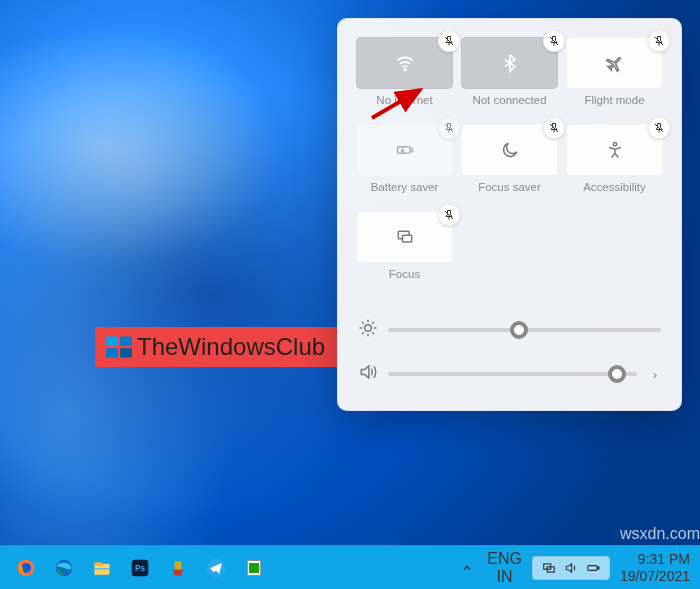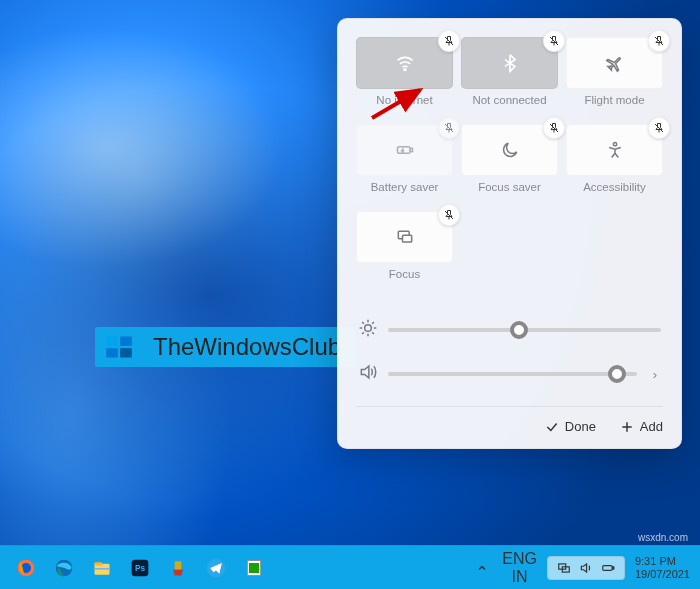--- a/index.html
+++ b/index.html
@@ -13,22 +13,22 @@
     .wallpaper::before {
       content:""; position:absolute; inset:0;
       background:
         radial-gradient(ellipse 300px 200px at 15% 25%, rgba(255,255,255,0.35), transparent 60%),
         radial-gradient(ellipse 400px 300px at 30% 50%, rgba(0,40,120,0.6), transparent 70%),
         radial-gradient(ellipse 250px 400px at 10% 70%, rgba(120,200,255,0.4), transparent 65%);
     }
     
     .watermark {
       position: absolute; left: 95px; top: 327px;
-      background: #0ea5e9; padding: 6px 14px 6px 10px;
-      display: flex; align-items: center; gap: 20px;
+      background: #ef4444; padding: 6px 14px 6px 10px;
+      display: flex; align-items: center; gap: 4px;
       font-size: 24px; font-weight: 400; color: #222;
       border-radius: 2px; z-index: 5;
     }
     .watermark-logo { width: 28px; height: 28px; display: block; }
     
     .arrow {
       position: absolute; left: 370px; top: 85px; z-index: 20;
       width: 60px; height: 35px;
     }
     
@@ -83,22 +83,22 @@
       display: flex; align-items: center; padding: 4px 10px; z-index: 30; margin-top: 41px;
     }
     .tb-left { display: flex; gap: 6px; align-items: center; }
     .tb-icon {
       width: 32px; height: 32px; border-radius: 4px;
       display: flex; align-items: center; justify-content: center; font-size: 16px;
     }
     .tb-right { margin-left: auto; display: flex; align-items: center; gap: 10px; font-size: 11px; color: #333; }
     .lang { text-align: center; line-height: 1.1; font-size: 16px; }
     .tray { display: flex; align-items: center; gap: 6px; background: rgba(255,255,255,0.6); border: 1px solid rgba(0,0,0,0.08); border-radius: 4px; padding: 4px 8px; }
-    .clock { line-height: 1.15; font-size: 11px; }
-    .wsx { position:absolute; right:12px; bottom:46px; font-size:10px; color:rgba(255,255,255,0.7); z-index:2;}
+    .clock { text-align: right; line-height: 1.15; font-size: 14px; }
+    .wsx { position:absolute; right:0; bottom:46px; font-size:16px; color:rgba(255,255,255,0.7); z-index:2;}
     
     svg.i { width: 20px; height: 20px; }
   </style>
 </head>
 <body>
 
 <div class="wallpaper"></div>
 
 <div class="watermark">
   <svg class="watermark-logo" viewBox="0 0 24 24">
@@ -263,34 +263,20 @@
             <path d="M16 8c1.5 1.5 1.5 6.5 0 8M19 5c3 3 3 11 0 14"></path>
           </svg>
       </span>
       <div class="track">
         <div class="thumb" id="vthumb" style="left: 92%;"></div>
       </div>
       <span class="chev">›</span>
     </div>
   </div>
 
-  <div class="panel-footer">
-    <div class="btn">
-      <svg width="14" height="14" viewBox="0 0 24 24" fill="none" stroke="#333" stroke-width="2.5">
-          <path d="M4 12 L10 18 L20 6"></path>
-        </svg>
-      <span>Done</span>
-    </div>
-    <div class="btn">
-      <svg width="14" height="14" viewBox="0 0 24 24" fill="none" stroke="#333" stroke-width="2.5">
-          <path d="M12 4v16M4 12h16"></path>
-        </svg>
-      <span>Add</span>
-    </div>
-  </div>
 </div>
 
 <div class="wsx">wsxdn.com</div>
 
 <div class="taskbar">
   <div class="tb-left">
     <div class="tb-icon">
         <svg class="i" viewBox="0 0 24 24">
           <circle cx="12" cy="12" r="10" fill="#ff7139"></circle>
           <circle cx="12" cy="12" r="6" fill="#0060df"></circle>

